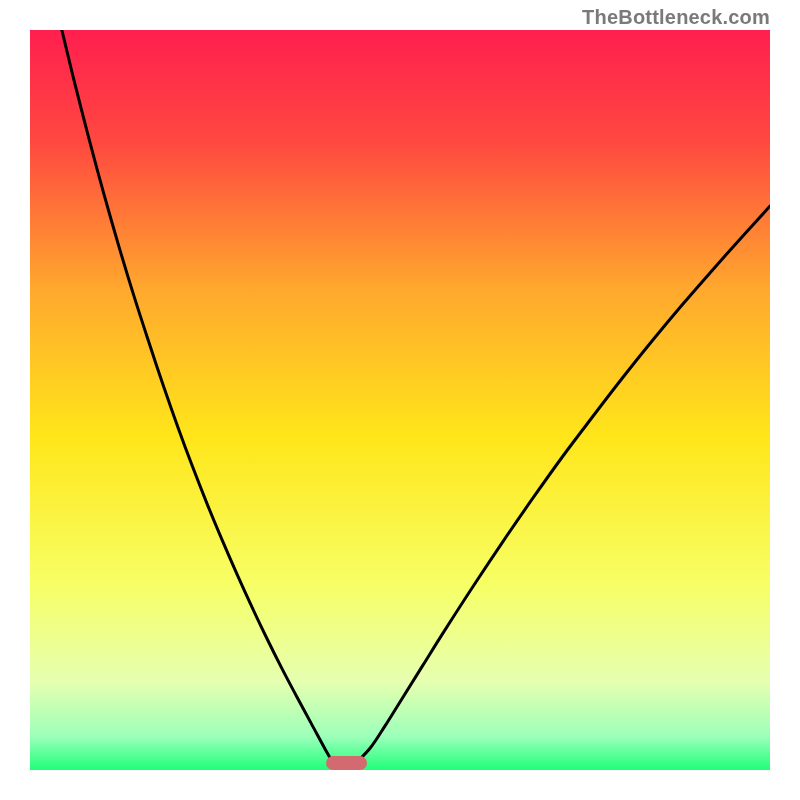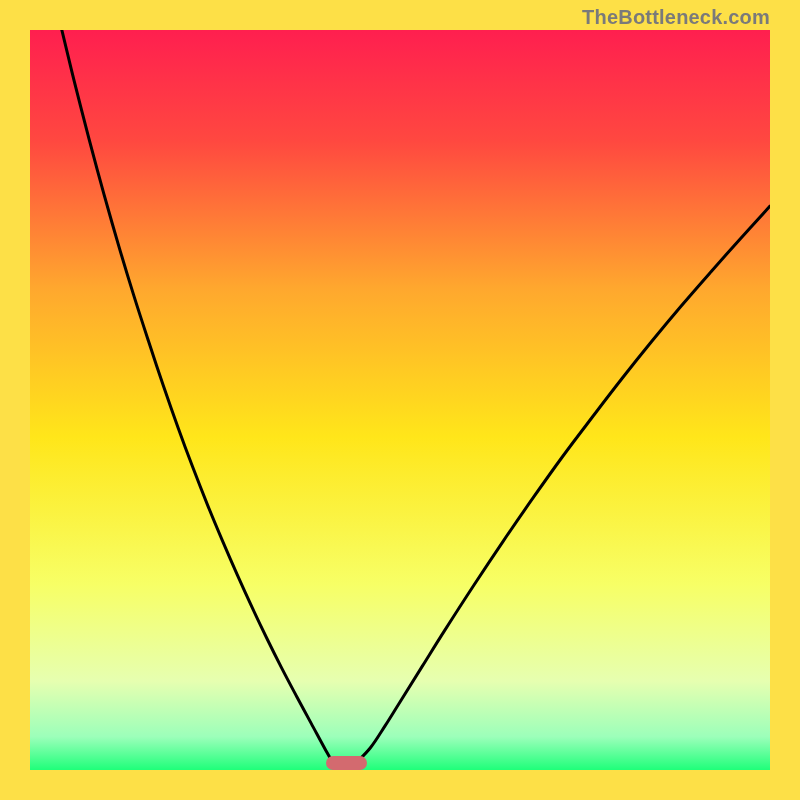--- a/index.html
+++ b/index.html
@@ -7,21 +7,21 @@
     padding: 0;
     width: 800px;
     height: 800px;
     background: #000;
     overflow: hidden;
     font-family: Arial, Helvetica, sans-serif;
   }
   .outer {
     width: 800px;
     height: 800px;
-    background: #fde047;
+    background: #ffffff;
     position: relative;
   }
   .plot-area {
     position: absolute;
     left: 30px;
     top: 30px;
     width: 740px;
     height: 740px;
     overflow: hidden;
   }

